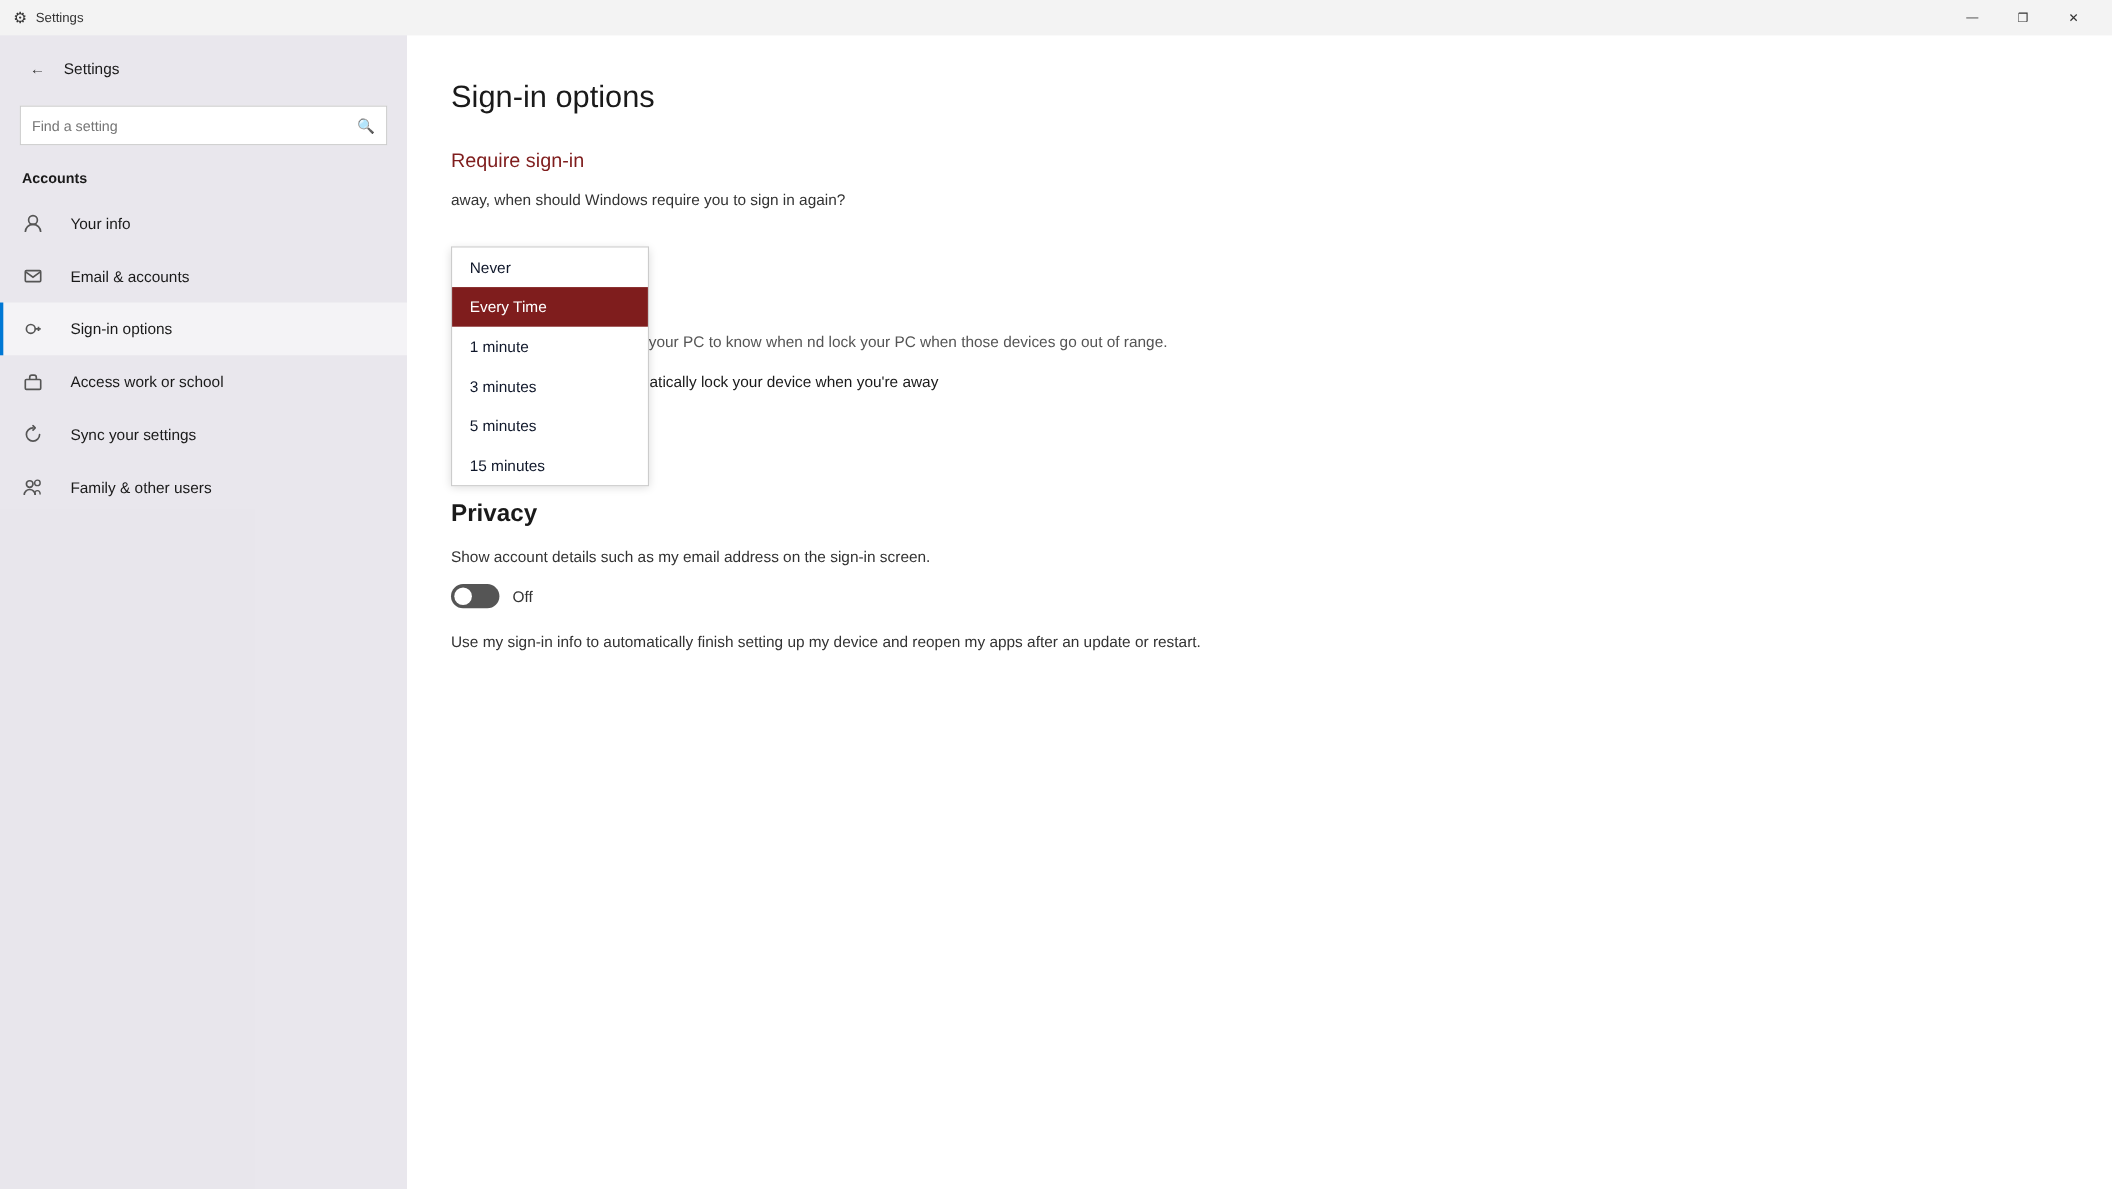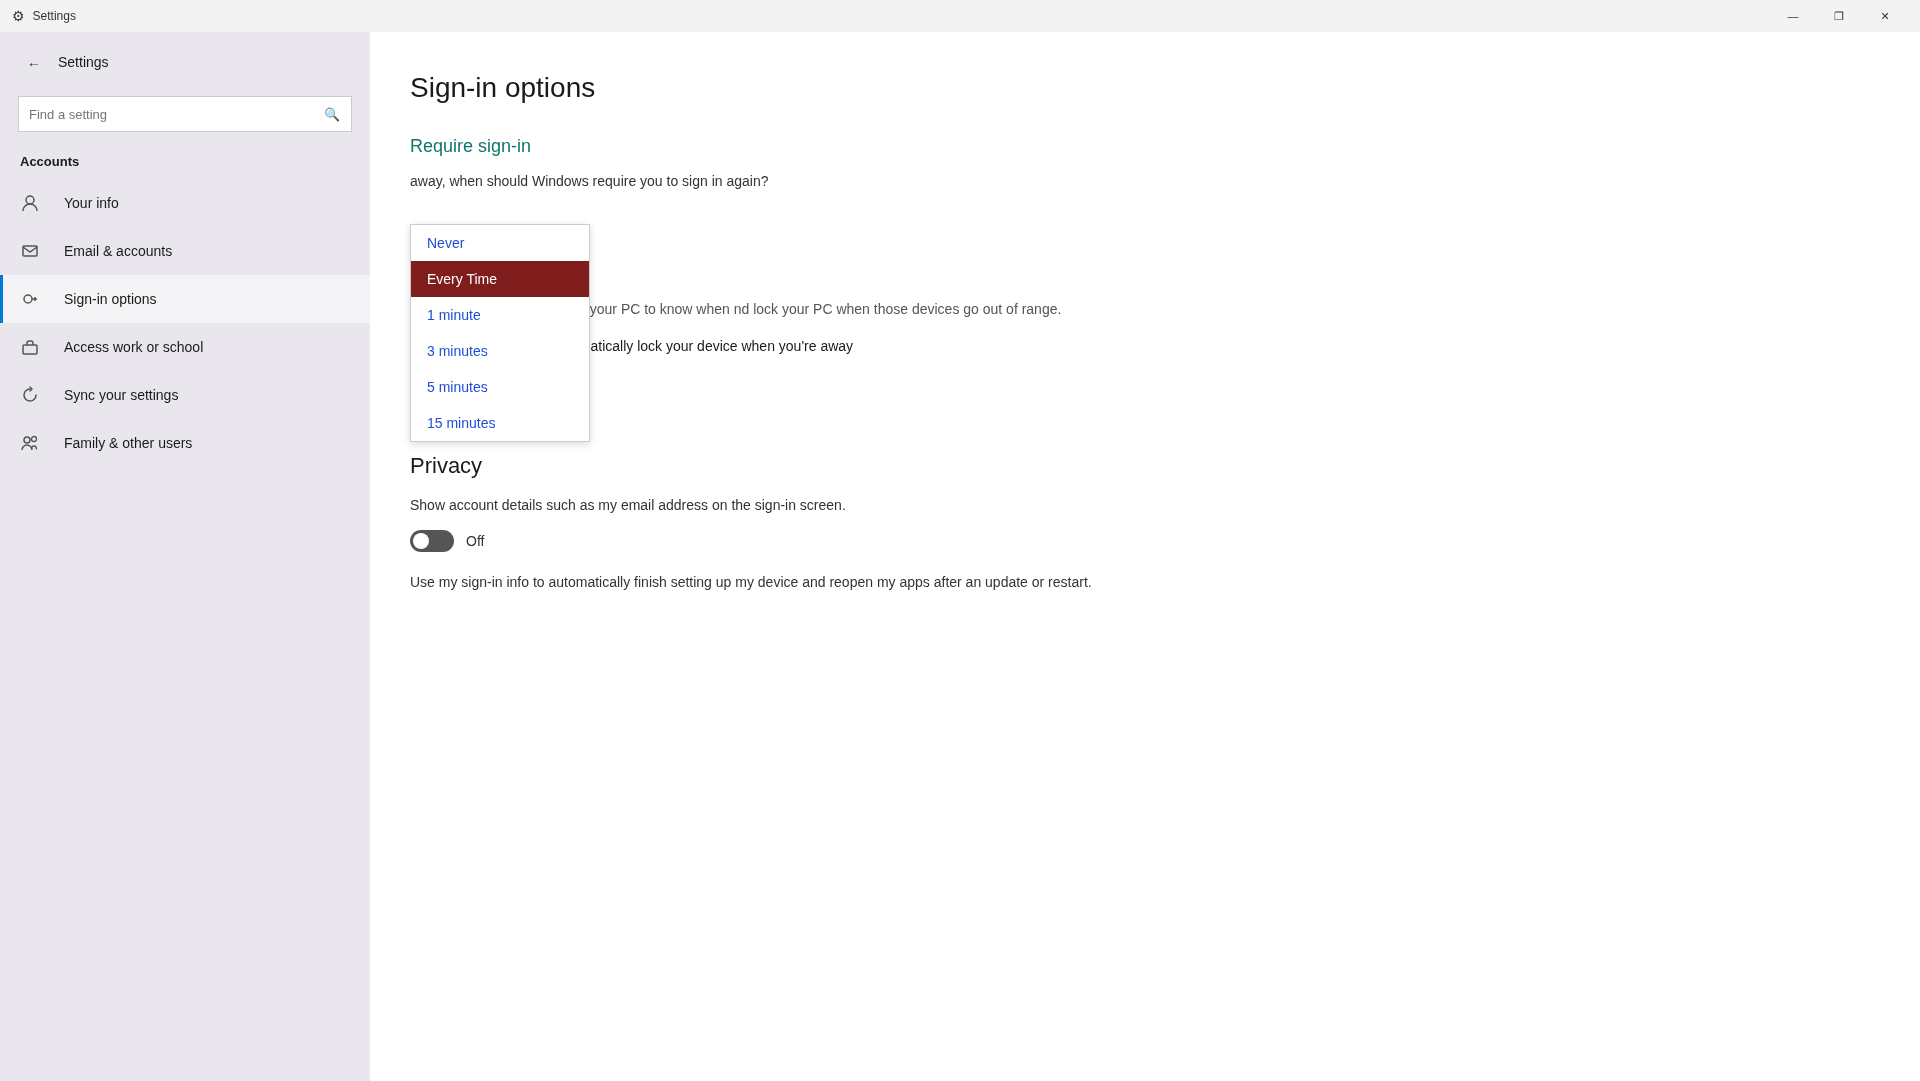--- a/index.html
+++ b/index.html
@@ -168,21 +168,21 @@
     .page-title {
       font-size: 28px;
       font-weight: 300;
       color: #1a1a1a;
       margin-bottom: 32px;
     }
 
     .section-title {
       font-size: 18px;
       font-weight: 400;
-      color: #0f766e;
+      color: #7f1d1d;
       margin-bottom: 14px;
     }
 
     .section-desc {
       font-size: 14px;
       color: #333;
       margin-bottom: 32px;
       line-height: 1.5;
     }
 
@@ -199,21 +199,21 @@
       box-shadow: 0 2px 8px rgba(0,0,0,0.15);
       min-width: 180px;
       position: absolute;
       top: 0;
       left: 0;
       z-index: 100;
     }
     .dropdown-option {
       padding: 10px 16px;
       font-size: 14px;
-      color: #1d4ed8;
+      color: #0f172a;
       cursor: pointer;
     }
     .dropdown-option.selected {
       background: #7f1d1d;
       color: #fff;
     }
 
     .dynamic-lock-title {
       font-size: 18px;
       font-weight: 400;
@@ -255,21 +255,21 @@
       display: block;
       margin-bottom: 12px;
       text-decoration: none;
     }
 
     .privacy-section {
       margin-top: 32px;
     }
     .privacy-title {
       font-size: 22px;
-      font-weight: 400;
+      font-weight: 700;
       color: #1a1a1a;
       margin-bottom: 16px;
     }
     .privacy-desc {
       font-size: 14px;
       color: #333;
       line-height: 1.5;
       margin-bottom: 14px;
     }
 

